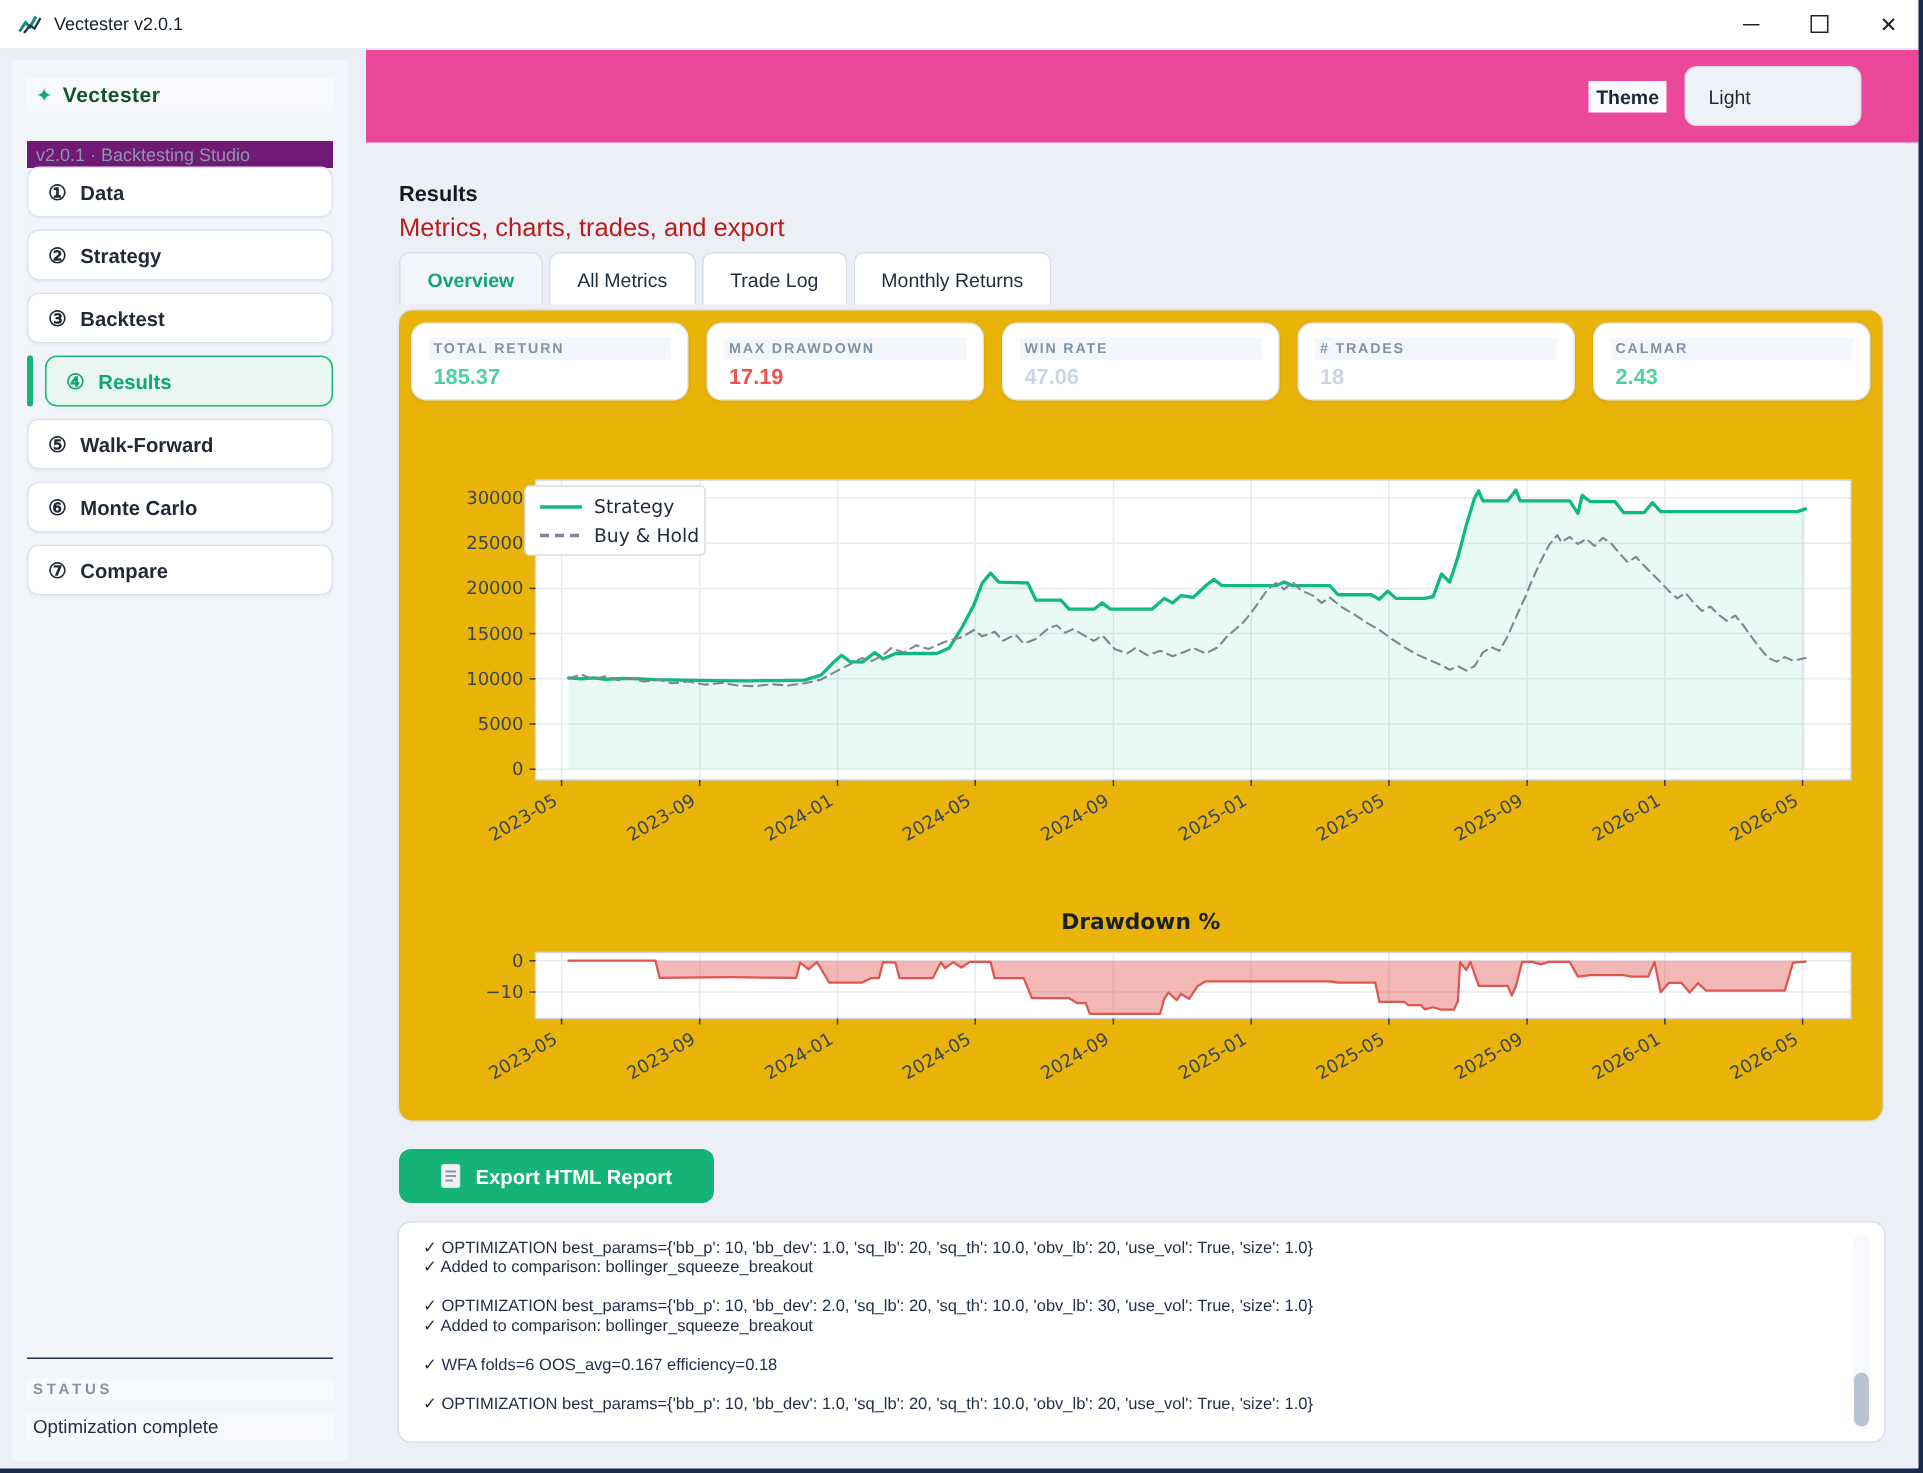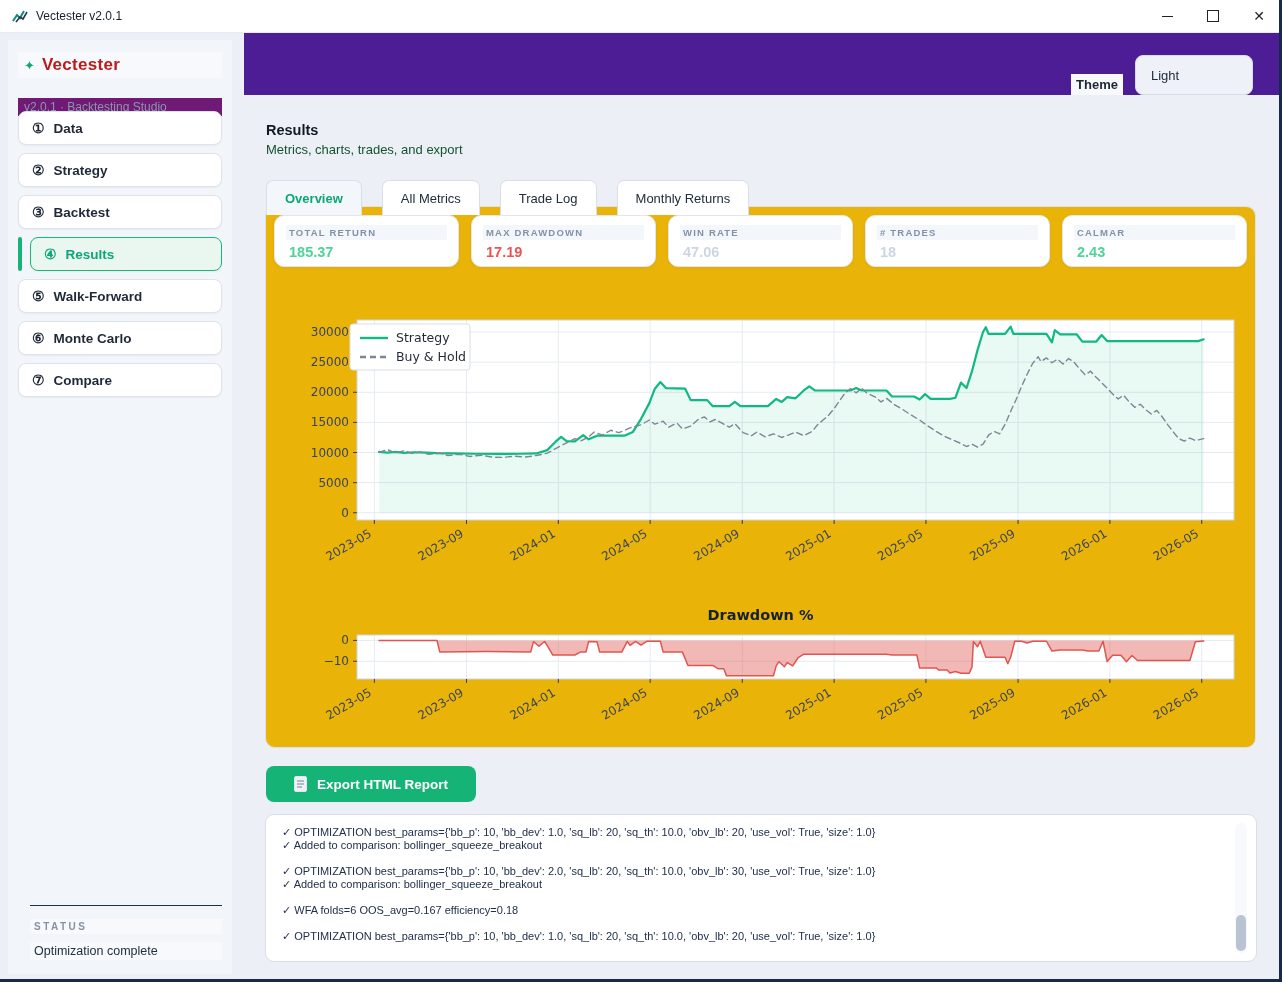--- a/index.html
+++ b/index.html
@@ -24,50 +24,50 @@
   .edge-right{position:absolute;top:0;right:0;width:3px;height:982px;background:#18294b;z-index:40;}
   .edge-bottom{position:absolute;left:0;bottom:0;width:1282px;height:3px;background:#18294b;z-index:40;}
 
   
   .sidebar{
     position:absolute;left:8px;top:40px;width:224px;height:934px;
     background:#f2f5f9;z-index:5;
   }
   .brand-row{margin:12px 10px 0 10px;background:#f7f9fc;padding:3px 6px;display:flex;align-items:center;gap:7px;}
   .brand-icon{color:#10a873;font-size:13px;}
-  .brand-name{color:#b91c1c;font-size:17px;font-weight:bold;letter-spacing:.3px;}
+  .brand-name{color:#14532d;font-size:14px;font-weight:bold;letter-spacing:.3px;}
   .version-row{margin:20px 10px 0 10px;background:#701a75;padding:2px 6px;font-size:12px;color:#8b97a8;}
   .nav{position:absolute;top:71px;left:10px;right:10px;}
   .nav-row{display:flex;align-items:stretch;margin-bottom:8px;height:34px;}
   .nav-accent{width:0;border-radius:2px;background:transparent;}
   .nav-row.active .nav-accent{width:4px;margin-right:8px;background:#16b377;}
   .nav-btn{
     flex:1;display:flex;align-items:center;gap:9px;padding:0 13px;
     background:#ffffff;border:1px solid #dde3ec;border-radius:8px;
     box-shadow:0 1px 2px rgba(30,42,74,.05);cursor:pointer;
     font-size:13.5px;font-weight:600;color:#1f2937;
   }
   .nav-row.active .nav-btn{background:#e9f7f0;border-color:#17b978;color:#0ca678;}
   .nav-num{font-size:14px;}
-  .sidebar-footer{position:absolute;left:22px;right:10px;bottom:14px;}
+  .sidebar-footer{position:absolute;left:10px;right:10px;bottom:14px;}
   .sb-divider{border-top:1.6px solid #223050;margin-bottom:13px;}
   .status-label{background:#f7f9fc;padding:2px 4px;font-size:10px;font-weight:bold;letter-spacing:2.5px;color:#8493a7;}
   .status-text{background:#f7f9fc;margin-top:8px;padding:2px 4px;font-size:12.5px;color:#232f42;}
 
   
-  .main-header{position:absolute;left:244px;top:33px;width:1035px;height:62px;background:#4c1d95;z-index:4;
-    display:flex;align-items:flex-end;justify-content:flex-end;padding-right:0;box-sizing:border-box;}
+  .main-header{position:absolute;left:244px;top:33px;width:1035px;height:62px;background:#ec4899;z-index:4;
+    display:flex;align-items:center;justify-content:flex-end;padding-right:12px;box-sizing:border-box;}
   .theme-label{font-size:13px;font-weight:bold;color:#1c2736;background:#f7f9fc;padding:3px 5px;}
   .theme-select{
     margin:0 26px 0 12px;width:118px;height:40px;background:#eef1f8;border:1px solid #d7dde8;border-radius:8px;
     display:flex;align-items:center;padding-left:15px;box-sizing:border-box;font-size:13px;color:#1f2937;cursor:pointer;
   }
   .page-title{position:absolute;left:266px;top:122px;font-size:14.5px;font-weight:bold;color:#101a26;}
-  .page-subtitle{position:absolute;left:266px;top:142px;font-size:13px;color:#14532d;}
-  .tabs{position:absolute;left:266px;top:180px;height:35px;display:flex;gap:20px;z-index:6;}
+  .page-subtitle{position:absolute;left:266px;top:142px;font-size:17px;color:#b91c1c;}
+  .tabs{position:absolute;left:266px;top:168px;height:35px;display:flex;gap:4px;z-index:6;}
   .tab{
     height:34px;padding:0 18px;display:flex;align-items:center;background:#ffffff;
     border:1px solid #d9dfe9;border-bottom:none;border-radius:7px 7px 0 0;
     font-size:13px;color:#222d3d;cursor:pointer;
   }
   .tab.active{background:#f3f6fa;color:#0ca678;font-weight:bold;}
 
   .panel{
     position:absolute;left:265px;top:206px;width:991px;height:542px;
     background:#eab308;border:1px solid #dce2eb;border-radius:10px;box-sizing:border-box;z-index:5;

